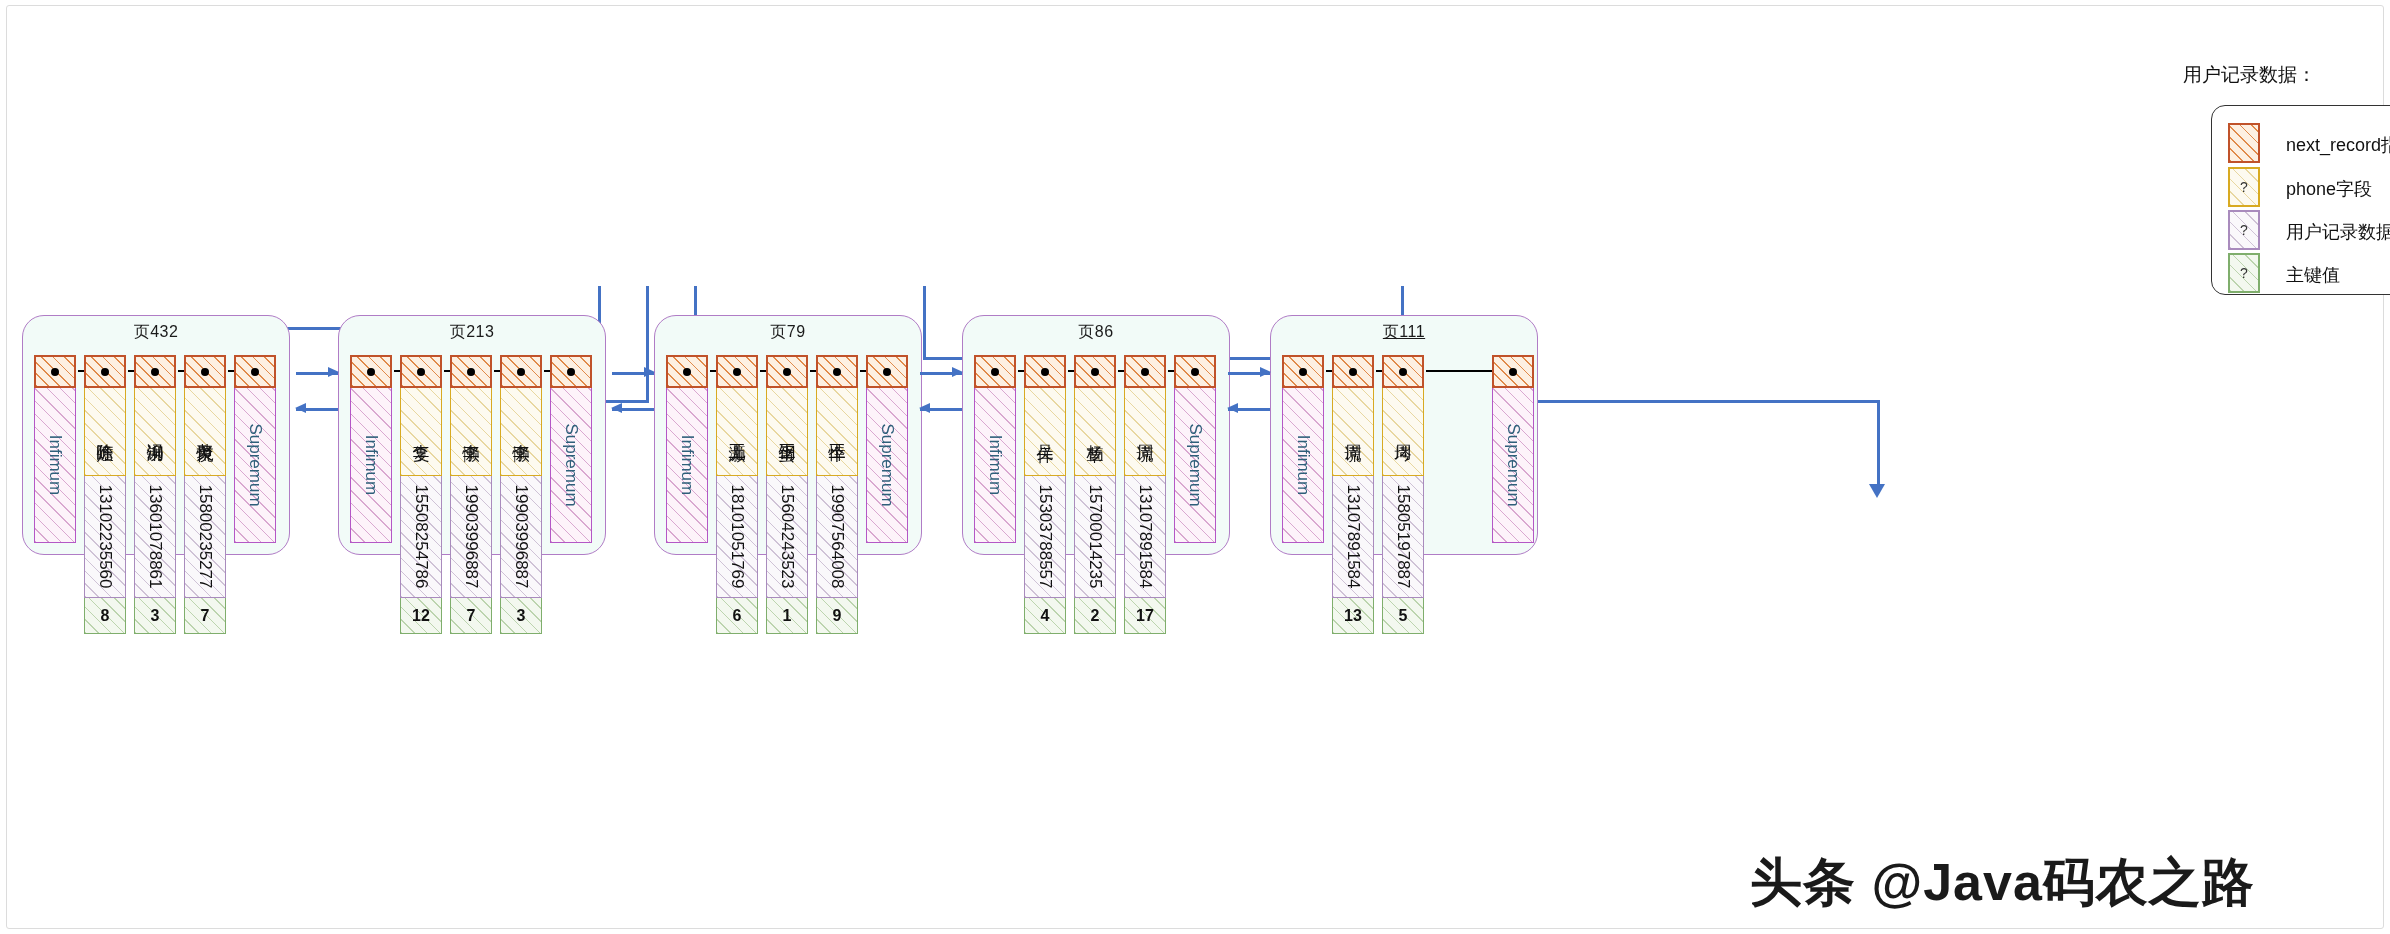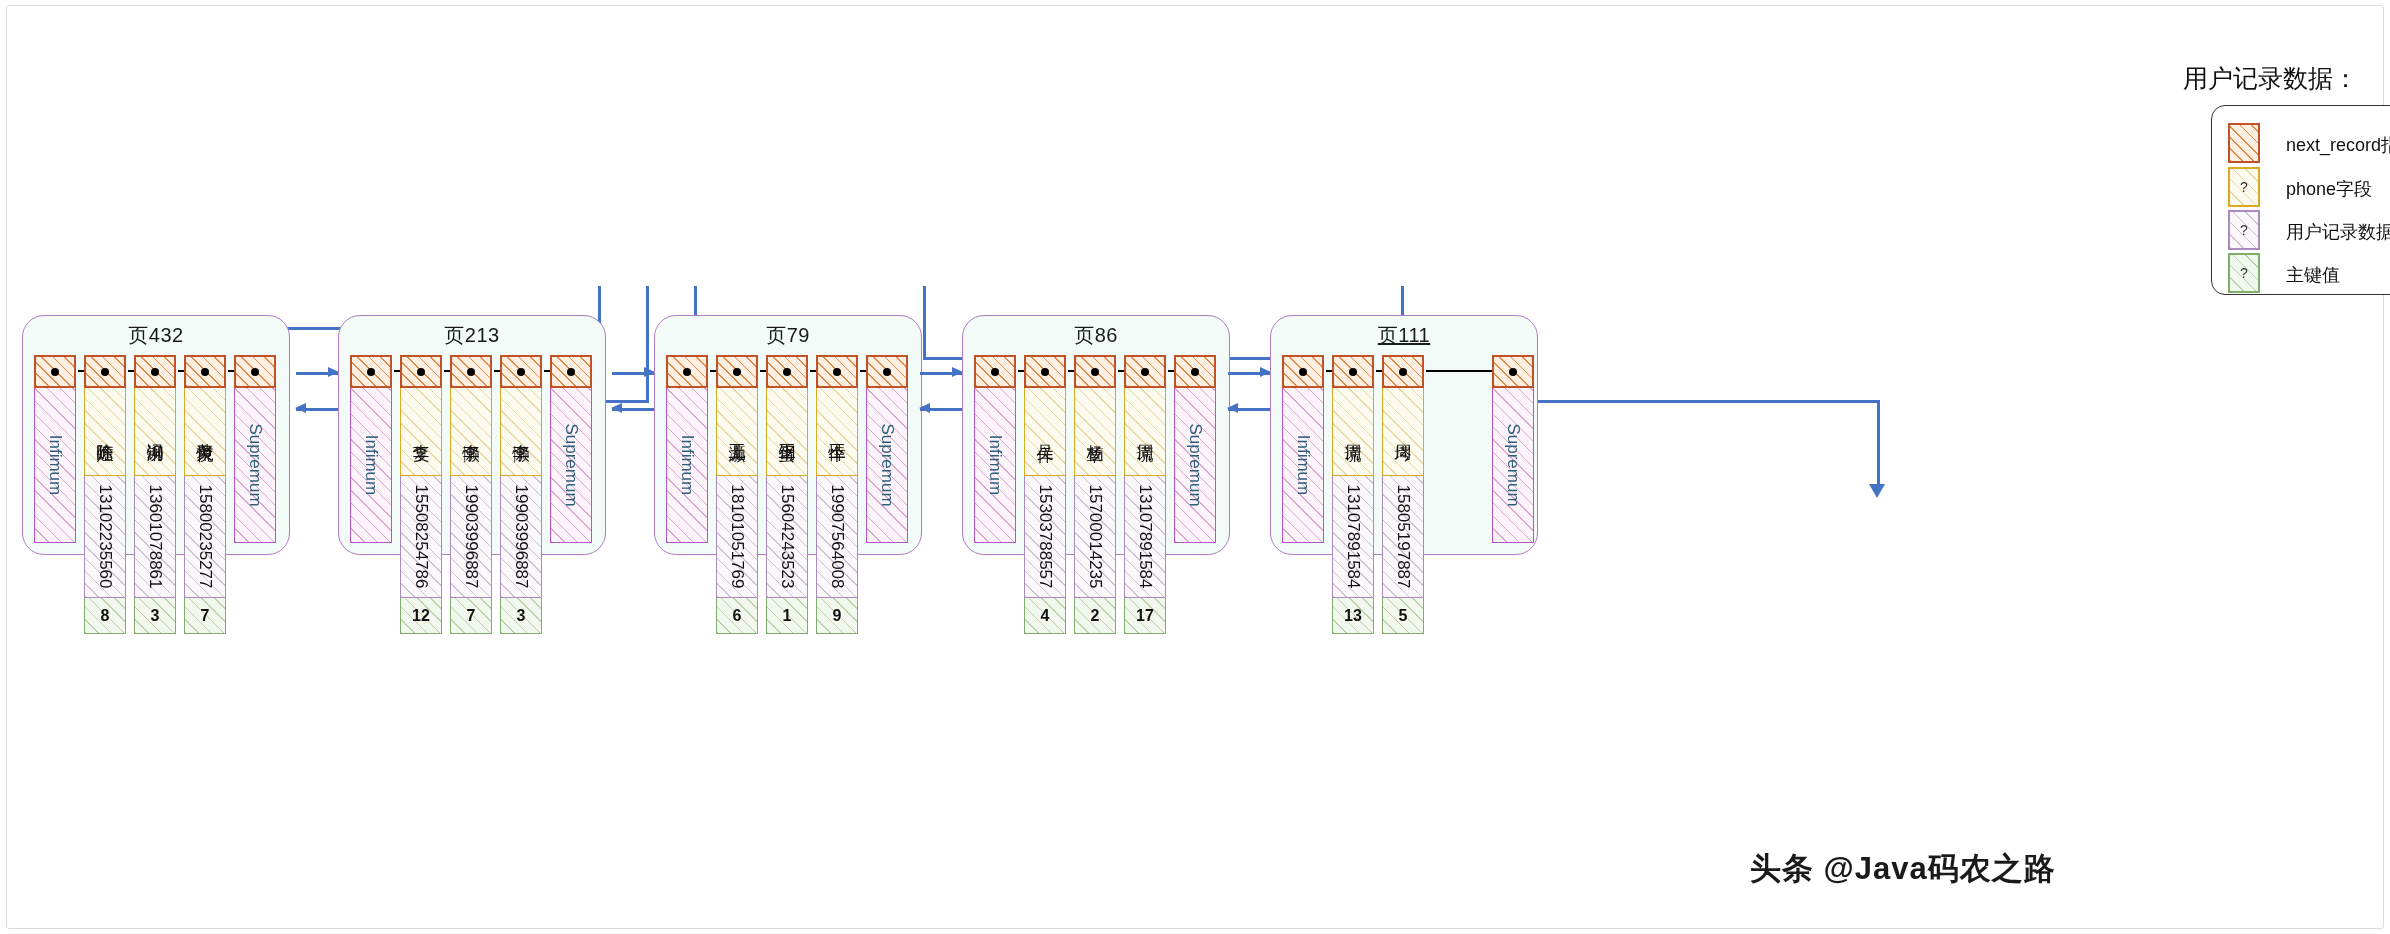--- a/index.html
+++ b/index.html
@@ -18,21 +18,21 @@
   }
 
   
   .page-box{
     position:absolute;top:315px;height:240px;
     border:1.6px solid #b07cc6;border-radius:22px;
     background:#f2fbf8;box-sizing:border-box;
   }
   .page-title{
     position:absolute;top:322px;
-    font-size:20px;color:#1a1a1a;text-align:center;
+    font-size:16px;color:#1a1a1a;text-align:center;
     letter-spacing:.5px;white-space:nowrap;
   }
 
   
   .record{
     position:absolute;width:42px;
   }
   .cell{
     box-sizing:border-box;width:42px;position:relative;
     background-repeat:repeat;
@@ -134,21 +134,21 @@
   .rl-head{
     position:absolute;width:0;height:0;
     border-left:8.5px solid transparent;
     border-right:8.5px solid transparent;
     border-top:14px solid #4472c4;
   }
 
   
   .legend-title{
     position:absolute;left:2183px;top:62px;
-    font-size:25px;color:#111;white-space:nowrap;
+    font-size:19px;color:#111;white-space:nowrap;
   }
   .legend-box{
     position:absolute;left:2211px;top:105px;width:210px;height:190px;
     border:1.6px solid #333;border-radius:14px;background:#fff;
     box-sizing:border-box;
   }
   .legend-row{position:absolute;left:2228px;height:40px;}
   .legend-swatch{
     position:absolute;left:0;top:0;width:32px;height:40px;
     box-sizing:border-box;
@@ -160,21 +160,21 @@
     font-size:18px;color:#111;white-space:nowrap;
   }
   .sw-orange{border:2.2px solid #c0522a;}
   .sw-yellow{border:2.2px solid #d8aa22;}
   .sw-purple{border:2.2px solid #a98bbd;}
   .sw-green{border:2.2px solid #7fae6c;}
 
   
   .watermark{
     position:absolute;left:1750px;top:848px;
-    font-size:31px;font-weight:bold;color:#1a1a1a;
+    font-size:52px;font-weight:bold;color:#1a1a1a;
     white-space:nowrap;letter-spacing:1px;
   }
 </style>
 </head>
 <body>
 
 <div id="canvas">
 
   <div class="outer-frame"></div>
 

